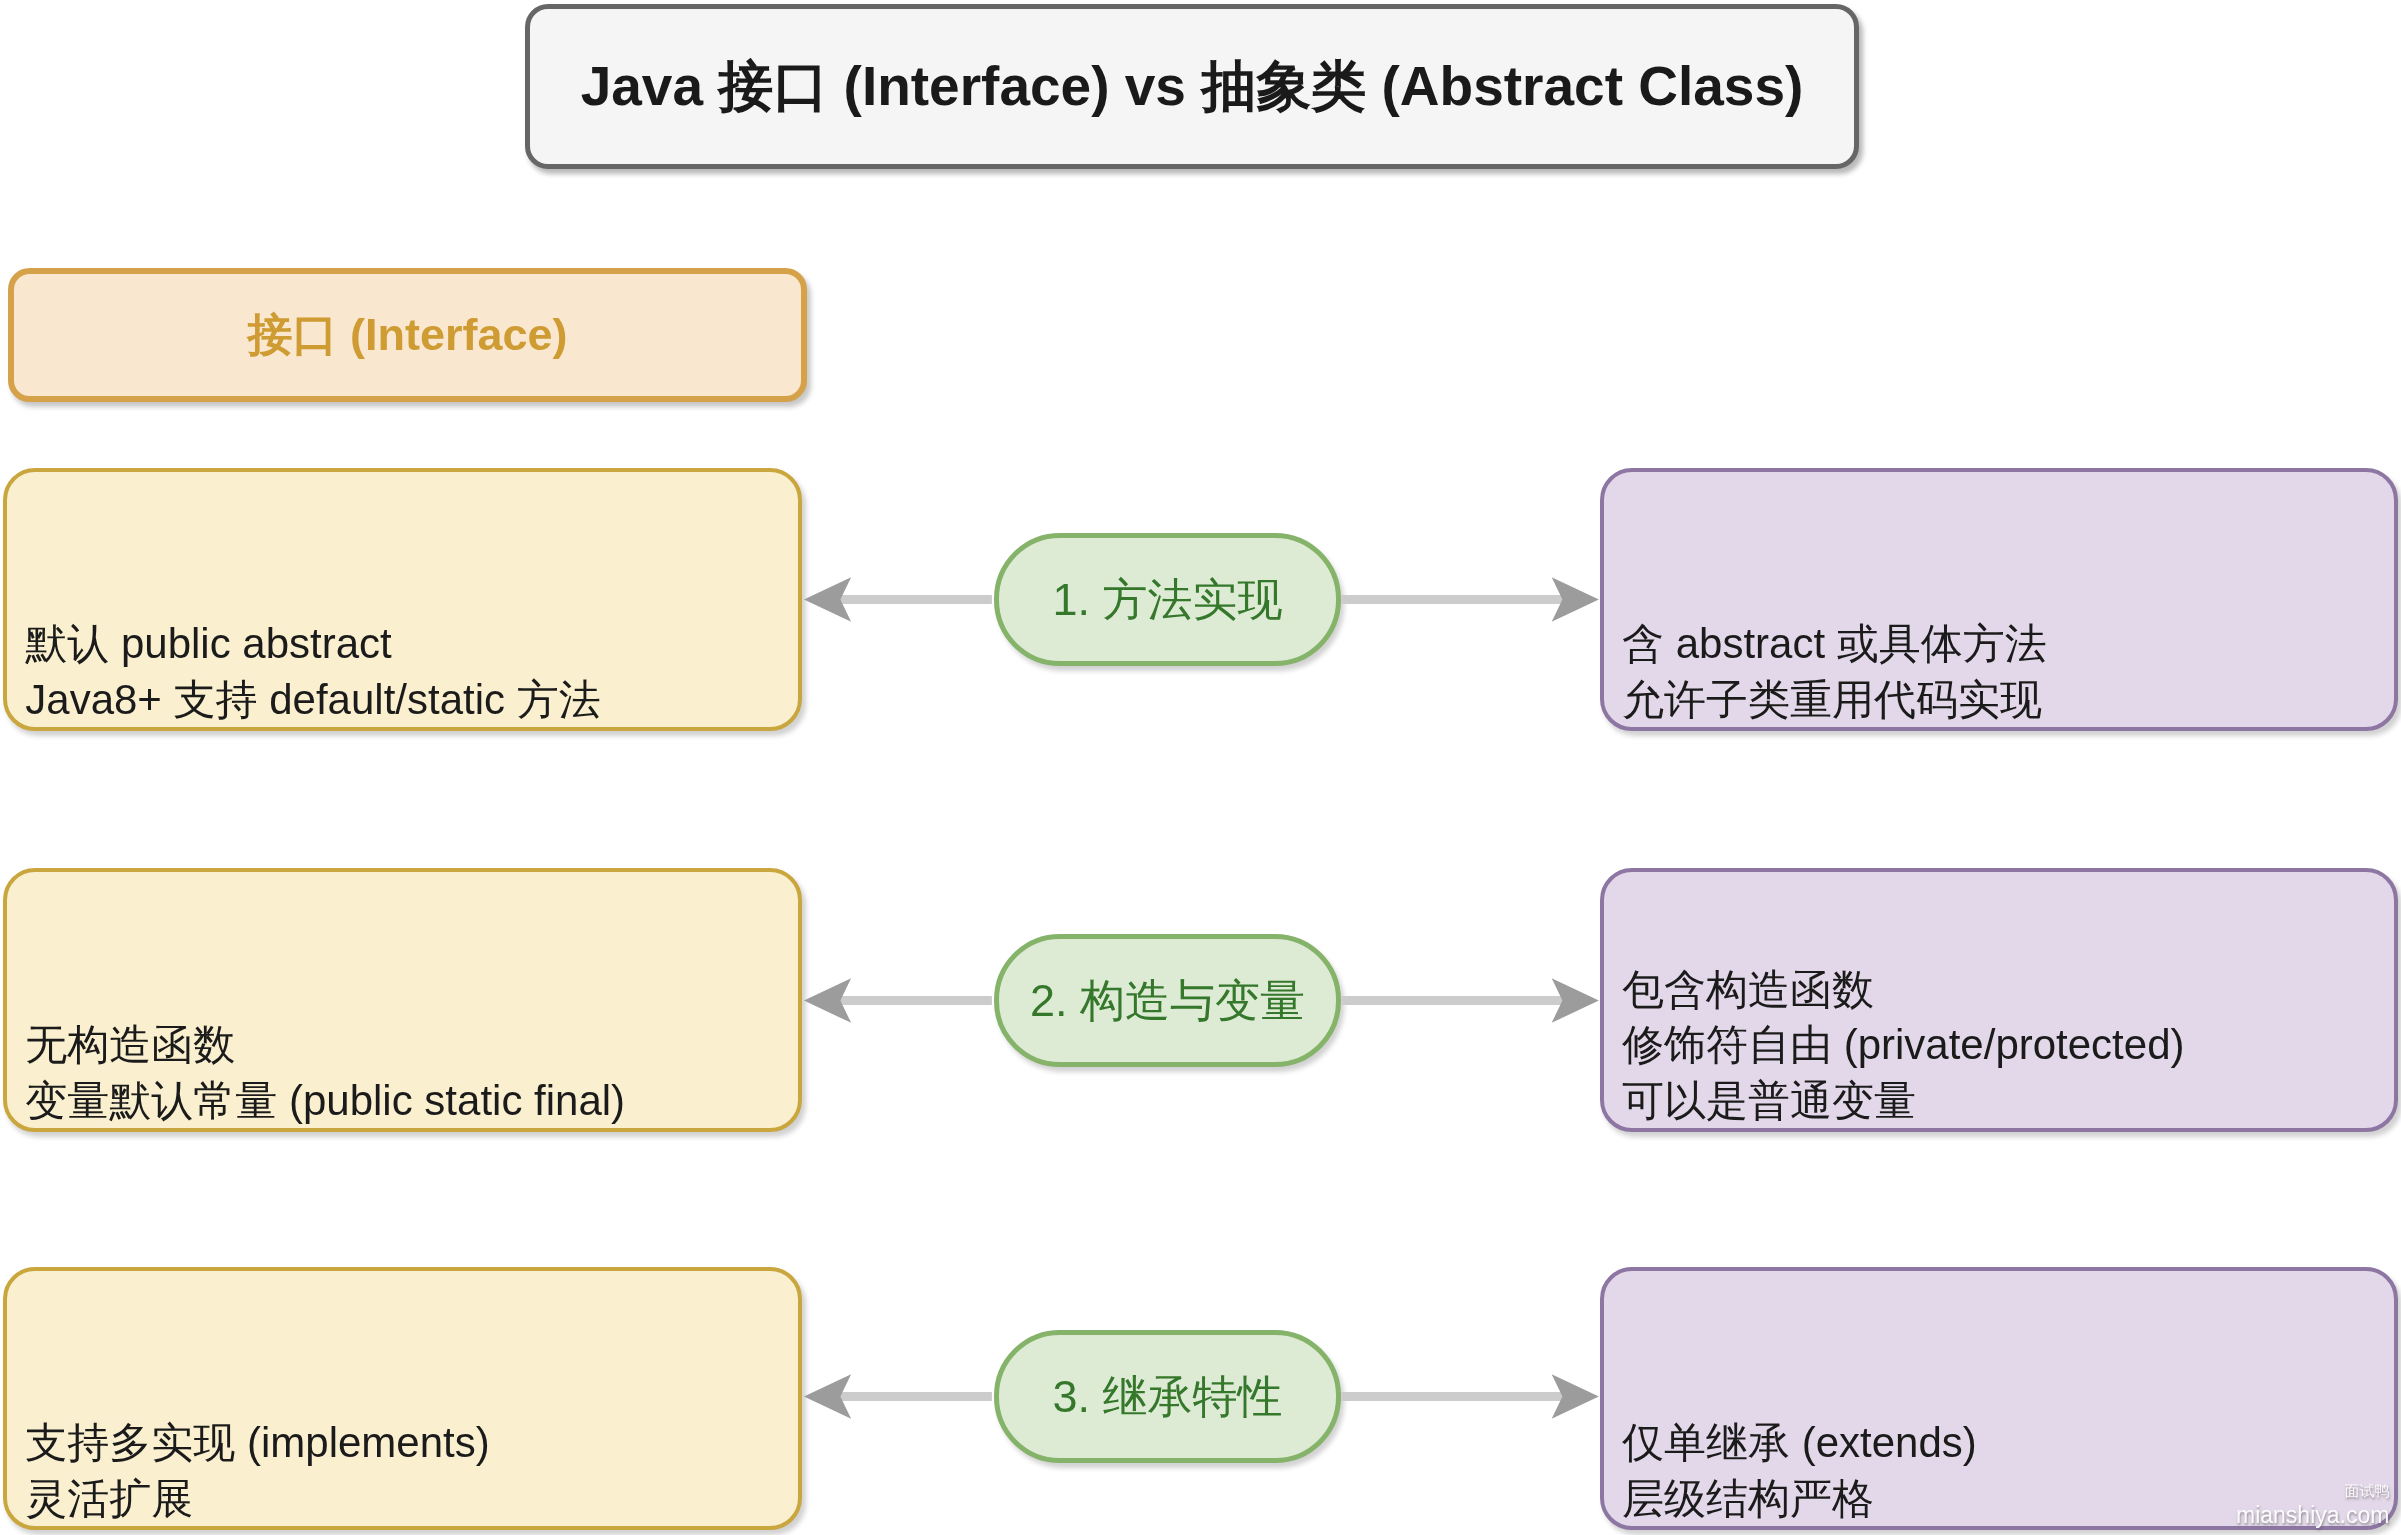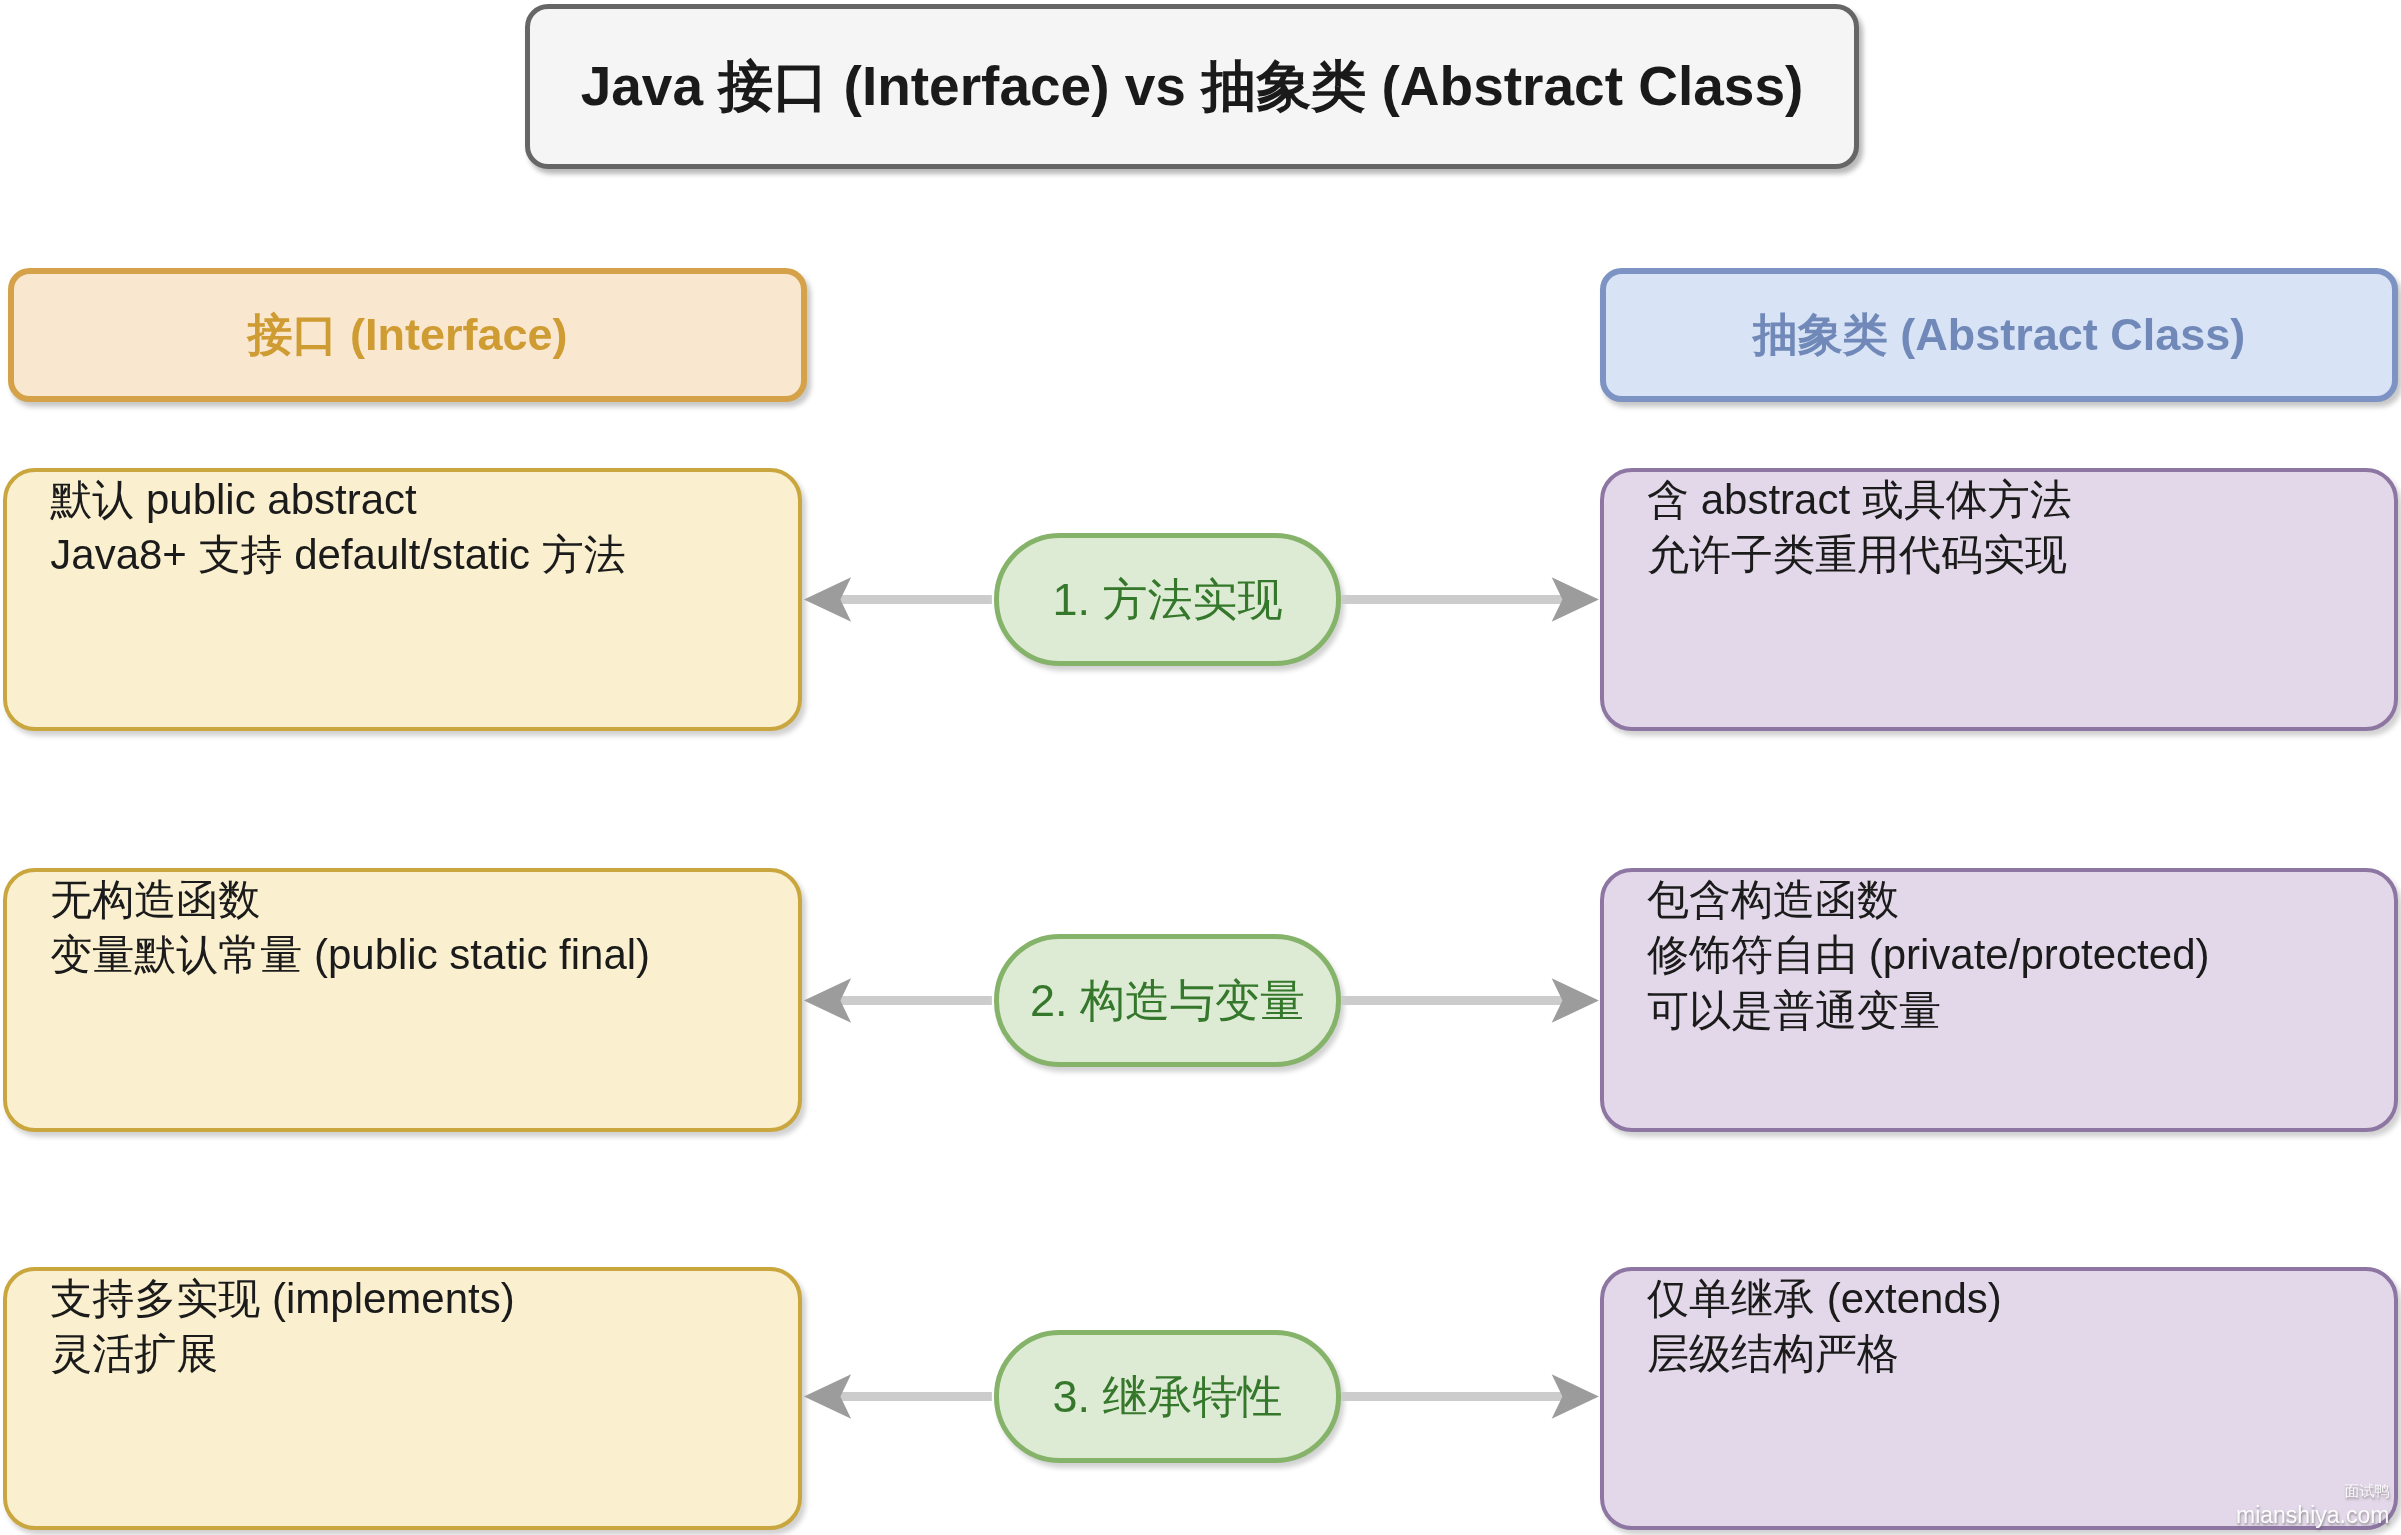--- a/index.html
+++ b/index.html
@@ -32,22 +32,22 @@
     background:#fae7d0;border:6.6px solid #d5a249;color:#ce9c33;
   }
   .hdr-right{
     left:1600px;width:798px;
     background:#d9e3f6;border:6.6px solid #7c93c3;color:#7189b8;
   }
   
   .cell{
     position:absolute;box-sizing:border-box;
     border-radius:32px;
-    display:flex;align-items:flex-start;
-    padding:0 43px;
+    display:flex;align-items:flex-end;
+    padding:0 18px;
     font-size:42px;color:#1b1b1b;line-height:1.32;
     box-shadow:3.3px 5px 5px rgba(0,0,0,0.18);
   }
   .cell.if{left:3.3px;width:799px;background:#faf0cf;border:4.2px solid #c9a63e;}
   .cell.ab{left:1600px;width:798px;background:#e3d8e9;border:4.2px solid #8e76a3;}
   .r1{top:468px;height:263px;}
   .r2{top:868px;height:264px;}
   .r3{top:1267px;height:263px;}
   
   .pill{
@@ -81,23 +81,20 @@
 <body>
 
 <div class="canvas">
 
   <div class="title-box">
     <span>Java 接口 (Interface) vs 抽象类 (Abstract Class)</span>
   </div>
 
   <div class="hdr hdr-left">
     <span>接口 (Interface)</span>
-  </div>
-  <div class="hdr hdr-right">
-    <span>抽象类 (Abstract Class)</span>
   </div>
 
   <div class="cell if r1">
     <div>
       <div>默认 public abstract</div>
       <div>Java8+ 支持 default/static 方法</div>
     </div>
   </div>
   <svg class="arrow la y1" viewBox="0 0 232 64">
     <line x1="230" y1="32" x2="46" y2="32" stroke="#cccccc" stroke-width="11"></line>

